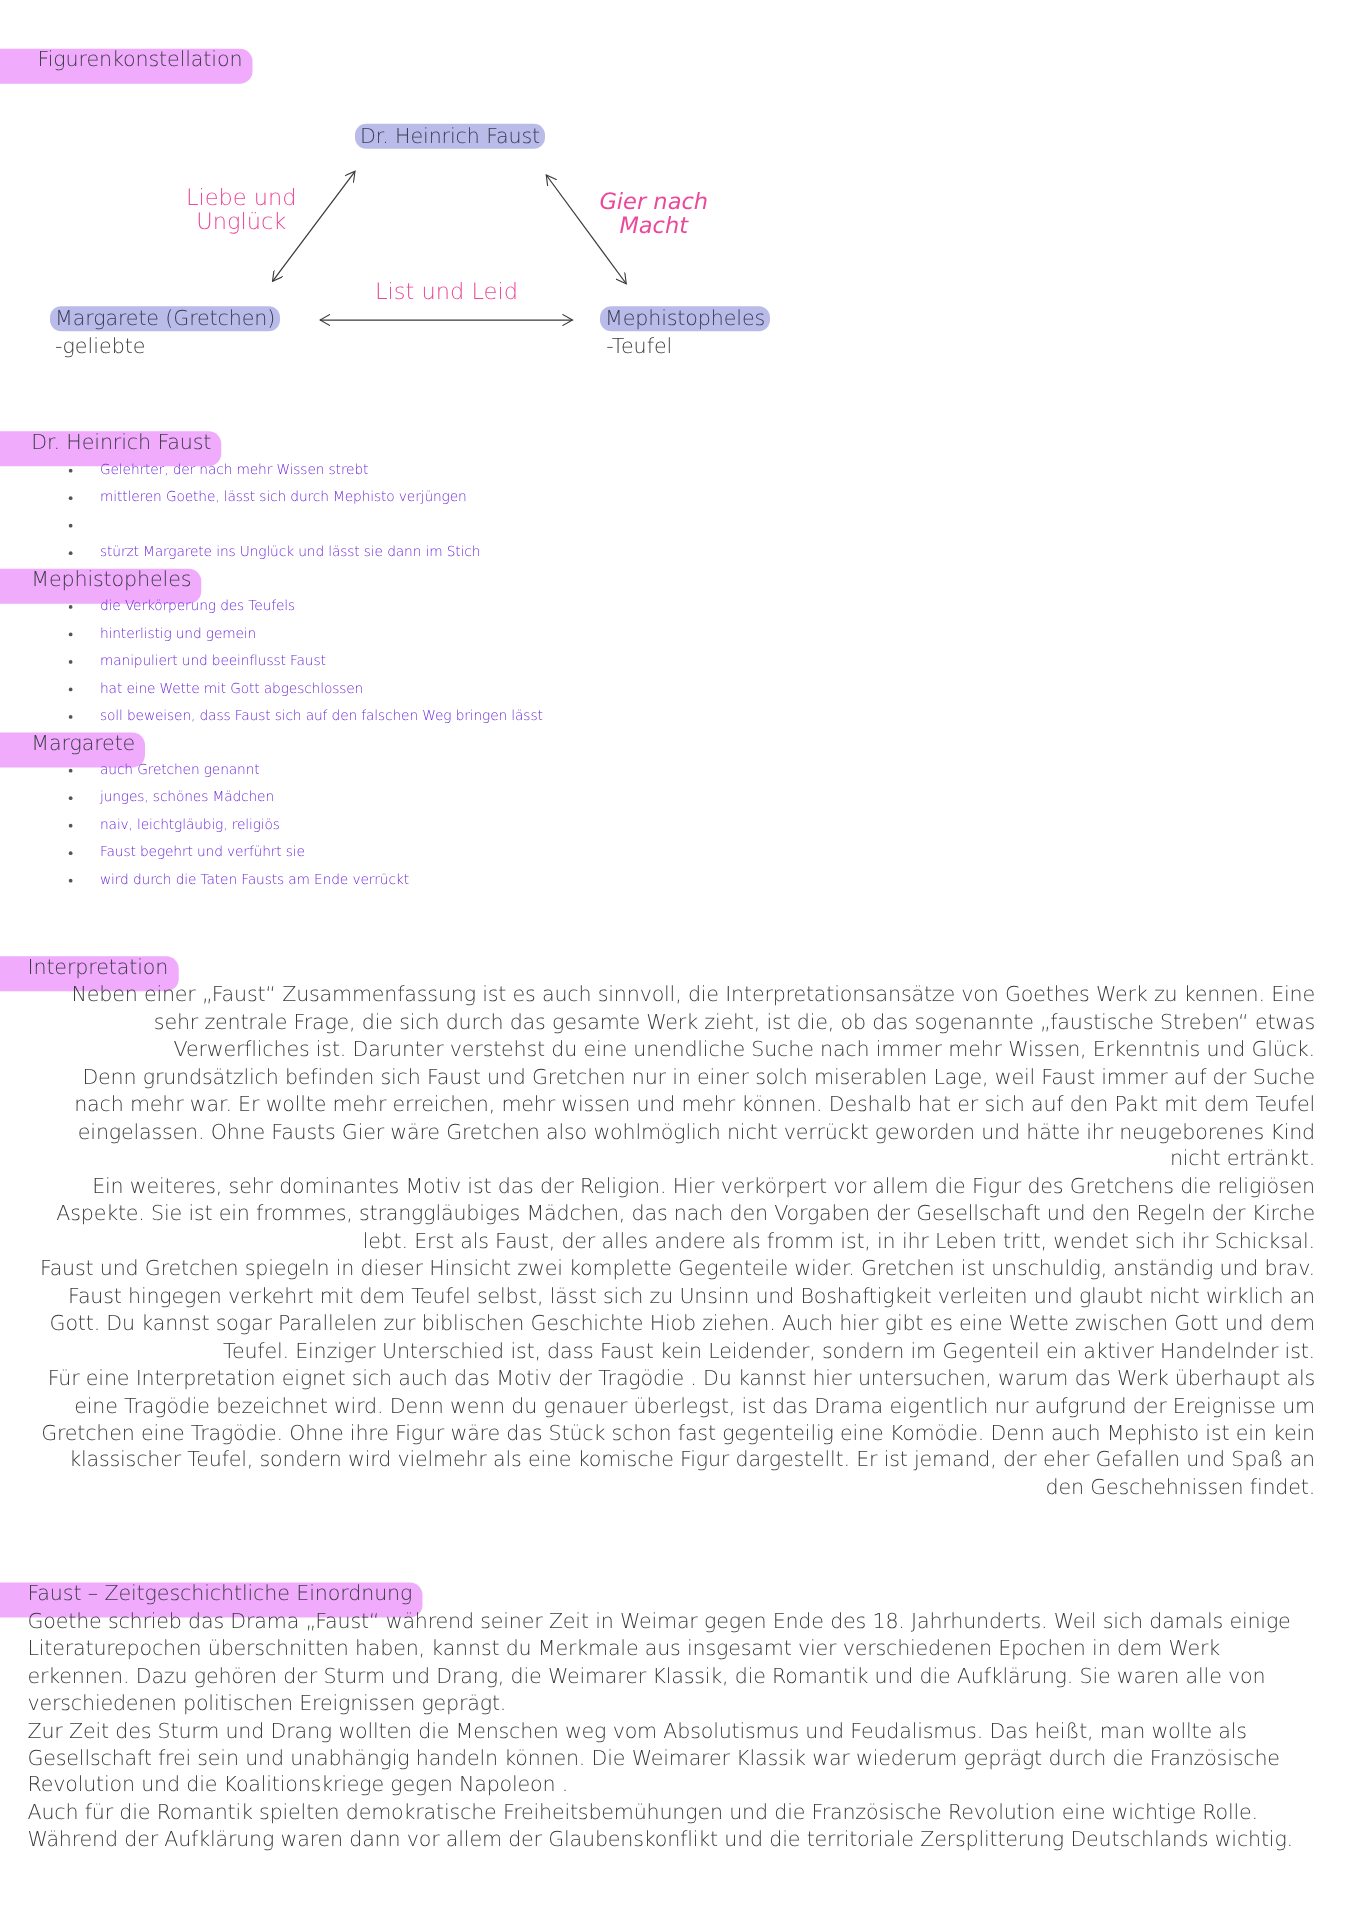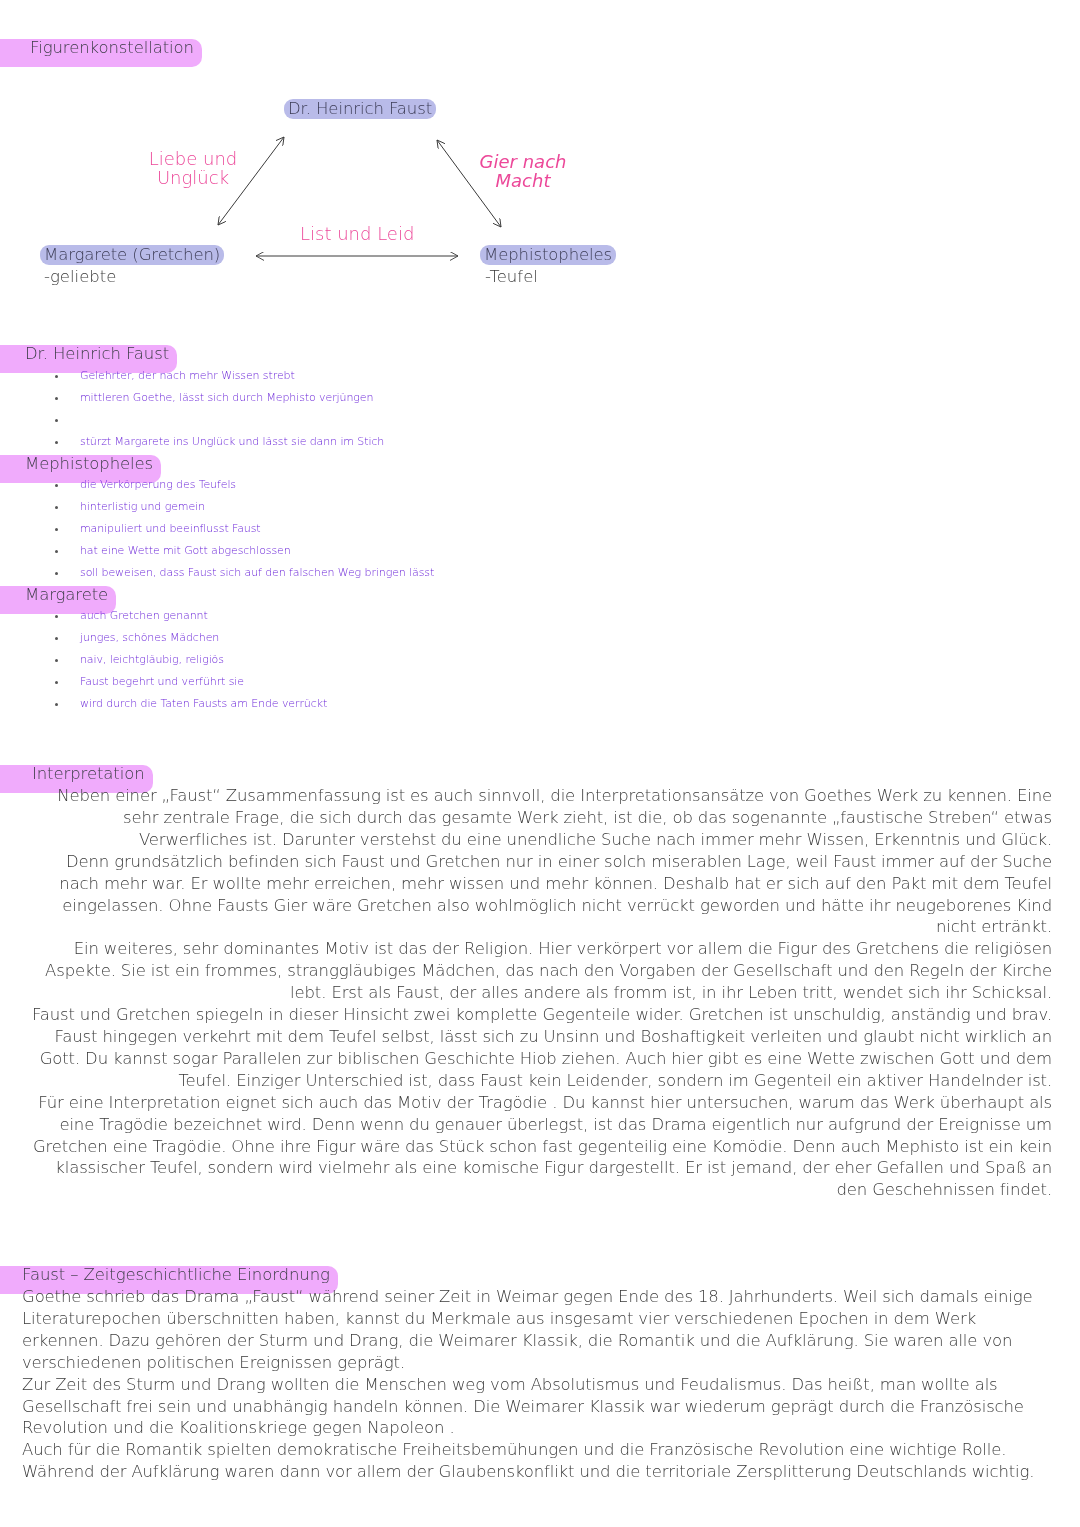--- a/index.html
+++ b/index.html
@@ -125,21 +125,21 @@
     <span>Margarete</span>
   </div>
   <ul class="bullets" style="top:605px;">
     <li><span class="dot"></span><span>auch Gretchen genannt</span></li>
     <li><span class="dot"></span><span>junges, schönes Mädchen</span></li>
     <li><span class="dot"></span><span>naiv, leichtgläubig, religiös</span></li>
     <li><span class="dot"></span><span>Faust begehrt und verführt sie</span></li>
     <li><span class="dot"></span><span>wird durch die Taten Fausts am Ende verrückt</span></li>
   </ul>
 
-  <div class="sec-head" style="top:765px; padding-left:32px;">
+  <div class="sec-head" style="top:765px; padding-left:22px;">
     <span>Interpretation</span>
   </div>
   <div class="para" style="top:785px;text-align:right;">
     <p>Neben einer „Faust“ Zusammenfassung ist es auch sinnvoll, die Interpretationsansätze von Goethes Werk zu kennen. Eine sehr zentrale Frage, die sich durch das gesamte Werk zieht, ist die, ob das sogenannte „faustische Streben“ etwas Verwerfliches ist. Darunter verstehst du eine unendliche Suche nach immer mehr Wissen, Erkenntnis und Glück.</p>
     <p>Denn grundsätzlich befinden sich Faust und Gretchen nur in einer solch miserablen Lage, weil Faust immer auf der Suche nach mehr war. Er wollte mehr erreichen, mehr wissen und mehr können. Deshalb hat er sich auf den Pakt mit dem Teufel eingelassen. Ohne Fausts Gier wäre Gretchen also wohlmöglich nicht verrückt geworden und hätte ihr neugeborenes Kind nicht ertränkt.</p>
     <p>Ein weiteres, sehr dominantes Motiv ist das der Religion. Hier verkörpert vor allem die Figur des Gretchens die religiösen Aspekte. Sie ist ein frommes, stranggläubiges Mädchen, das nach den Vorgaben der Gesellschaft und den Regeln der Kirche lebt. Erst als Faust, der alles andere als fromm ist, in ihr Leben tritt, wendet sich ihr Schicksal.</p>
     <p>Faust und Gretchen spiegeln in dieser Hinsicht zwei komplette Gegenteile wider. Gretchen ist unschuldig, anständig und brav. Faust hingegen verkehrt mit dem Teufel selbst, lässt sich zu Unsinn und Boshaftigkeit verleiten und glaubt nicht wirklich an Gott. Du kannst sogar Parallelen zur biblischen Geschichte Hiob ziehen. Auch hier gibt es eine Wette zwischen Gott und dem Teufel. Einziger Unterschied ist, dass Faust kein Leidender, sondern im Gegenteil ein aktiver Handelnder ist.</p>
     <p>Für eine Interpretation eignet sich auch das Motiv der Tragödie . Du kannst hier untersuchen, warum das Werk überhaupt als eine Tragödie bezeichnet wird. Denn wenn du genauer überlegst, ist das Drama eigentlich nur aufgrund der Ereignisse um Gretchen eine Tragödie. Ohne ihre Figur wäre das Stück schon fast gegenteilig eine Komödie. Denn auch Mephisto ist ein kein klassischer Teufel, sondern wird vielmehr als eine komische Figur dargestellt. Er ist jemand, der eher Gefallen und Spaß an den Geschehnissen findet.</p>
   </div>
 

